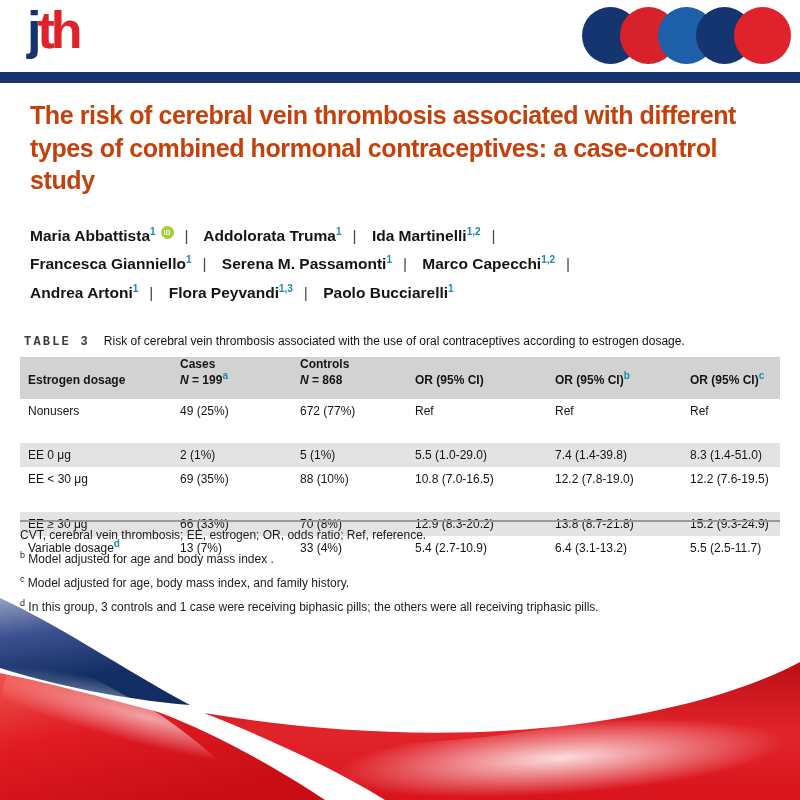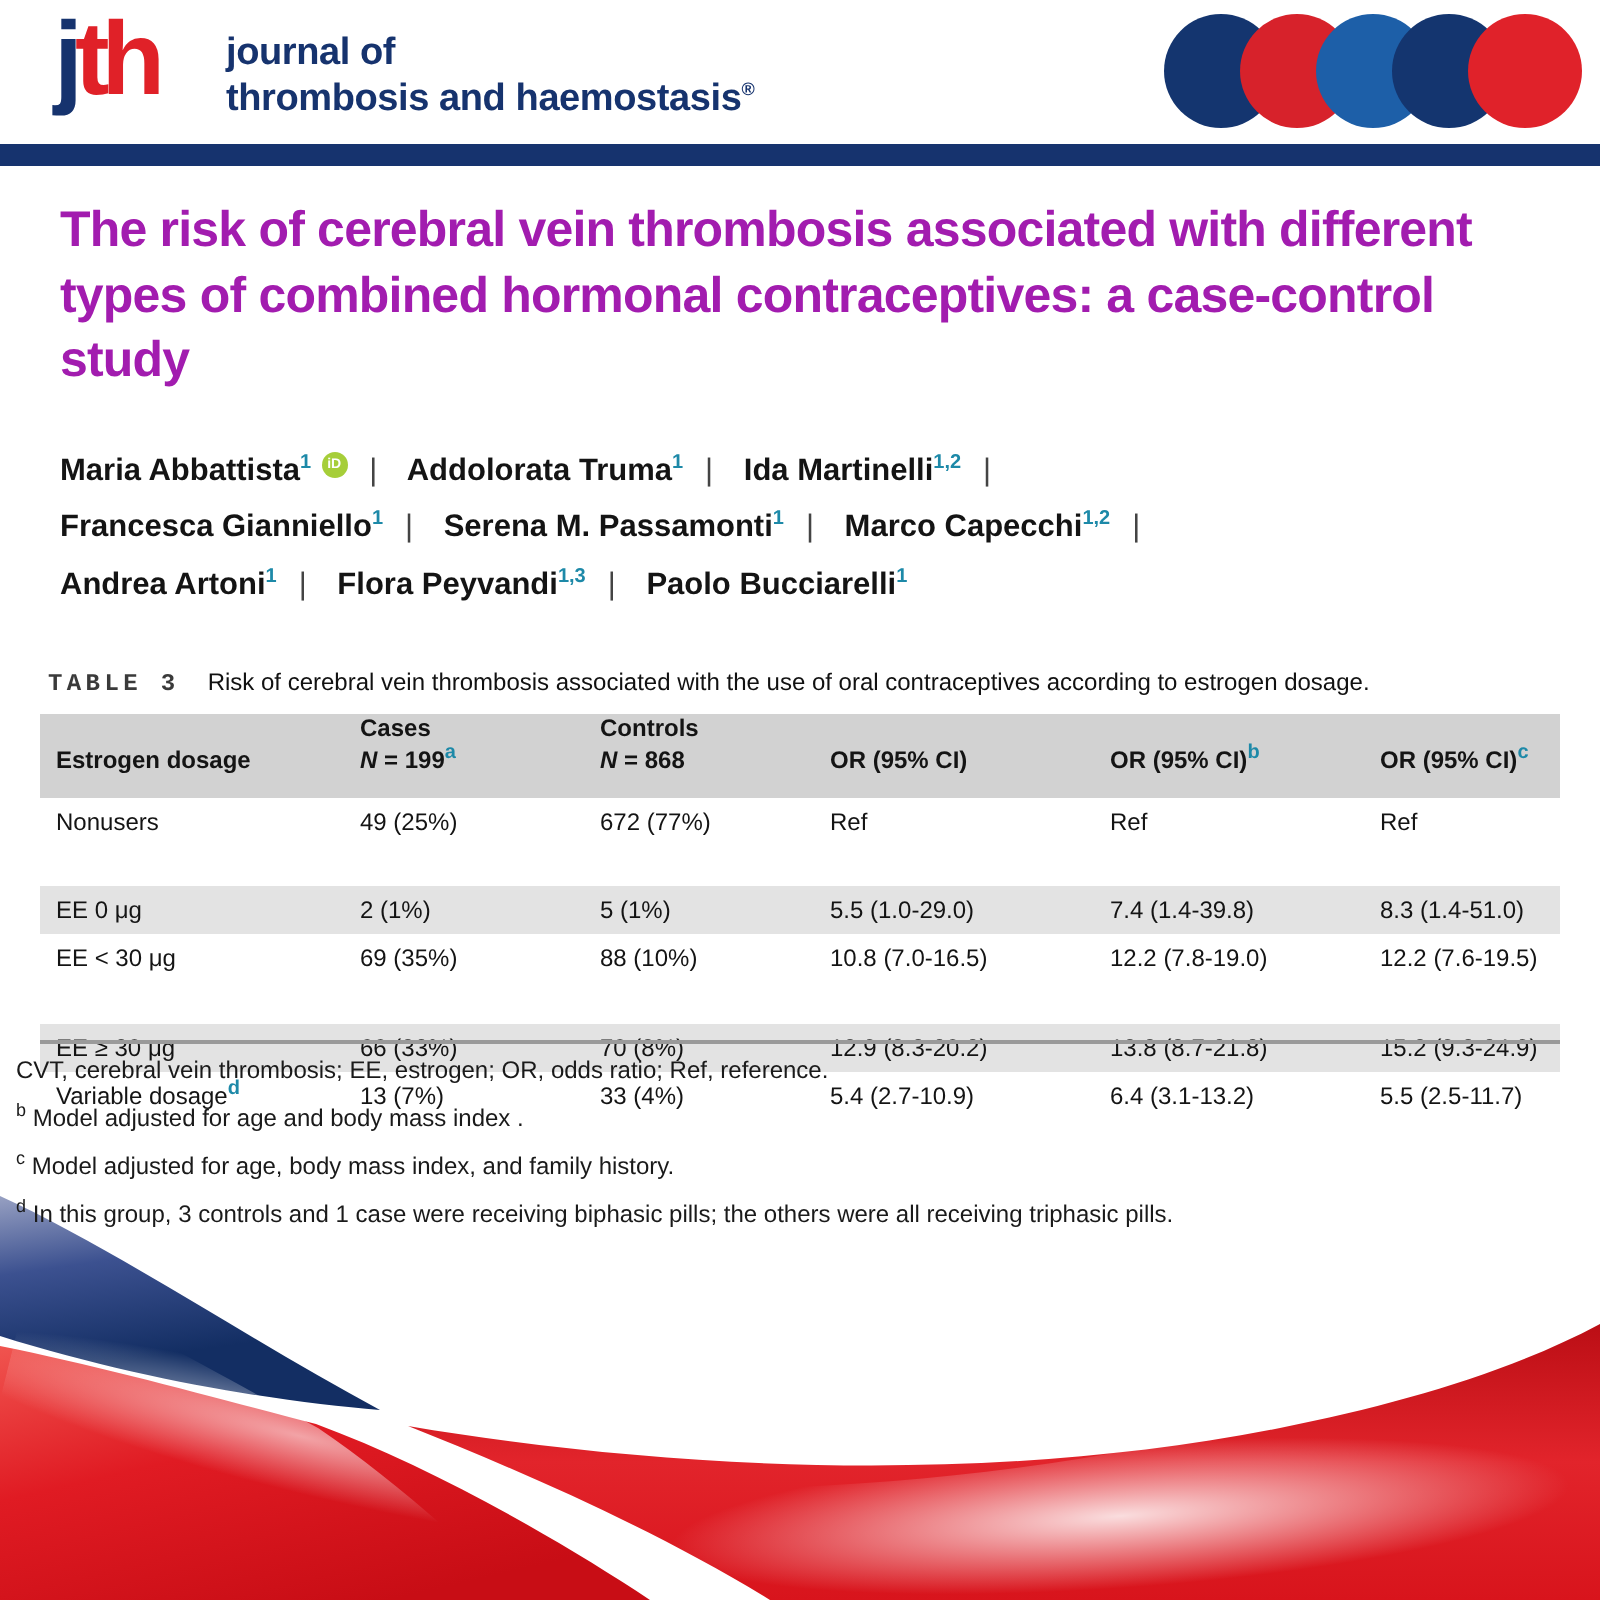--- a/index.html
+++ b/index.html
@@ -18,21 +18,21 @@
   .circle { width:57px; height:57px; border-radius:50%; margin-left:-19px; }
   .circle:first-child { margin-left:0; }
   .c-navy { background:#14356f; }
   .c-red  { background:#d7222b; }
   .c-blue { background:#1d5fa8; }
   .c-red2 { background:#e0222a; }
   .navy-bar { position:absolute; top:72px; left:0; width:800px; height:11px; background:#16336e; }
 
   
   .title { position:absolute; left:30px; top:99px; width:748px; font-size:25px; font-weight:bold;
-           color:#a21caf; line-height:1.3; letter-spacing:-0.4px; }
+           color:#c2410c; line-height:1.3; letter-spacing:-0.4px; }
   .authors { position:absolute; left:30px; top:226px; width:640px; font-size:15.5px; font-weight:bold; color:#141414; }
   .authors .aline { height:29px; }
   .sep { color:#444; font-weight:normal; margin:0 11px; }
   sup.tsup { color:#1d89a8; font-size:10px; font-weight:bold; line-height:0; }
   .orcid { display:inline-block; width:13px; height:13px; border-radius:50%; background:#a6ce39; color:#fff;
            font-size:7px; font-weight:bold; text-align:center; line-height:13px; vertical-align:6px;
            margin-left:5px; letter-spacing:0; cursor:pointer; }
 
   
   .caption { position:absolute; left:24px; top:334px; width:758px; font-size:12px; color:#111; }
@@ -44,37 +44,33 @@
   .thead { background:#d2d2d2; height:42px; align-items:end; font-weight:bold; }
   .thead .th { padding-bottom:18px; }
   .thead .hl1 { padding-bottom:2px; }
   .trow { height:24.2px; align-items:center; }
   .trow.alt { background:#e3e3e3;margin-top:20px; }
   .n-it { font-style:italic; }
 
   .rule { position:absolute; left:20px; top:520px; width:760px; height:2px; background:#9a9a9a; }
 
   
-  .footnotes { position:absolute; left:8px; top:525px; width:762px; font-size:12px; color:#1a1a1a; line-height:20px; z-index:3; }
+  .footnotes { position:absolute; left:20px; top:525px; width:762px; font-size:12px; color:#1a1a1a; line-height:20px; z-index:3; }
   .footnotes sup { font-size:9px; }
 
   
   .waves { position:absolute; left:0; top:598px; width:800px; height:202px; z-index:1; }
 </style>
 </head>
 <body>
 
 <div class="page">
 
   <div class="logo">
     <span class="logo-j">j</span><span class="logo-th">th</span>
-  </div>
-  <div class="jname">
-    <div>journal of</div>
-    <div><span>thrombosis and haemostasis</span><sup>®</sup></div>
   </div>
   <div class="circles">
     <div class="circle c-navy"></div>
     <div class="circle c-red"></div>
     <div class="circle c-blue"></div>
     <div class="circle c-navy"></div>
     <div class="circle c-red2"></div>
   </div>
   <div class="navy-bar"></div>
 

